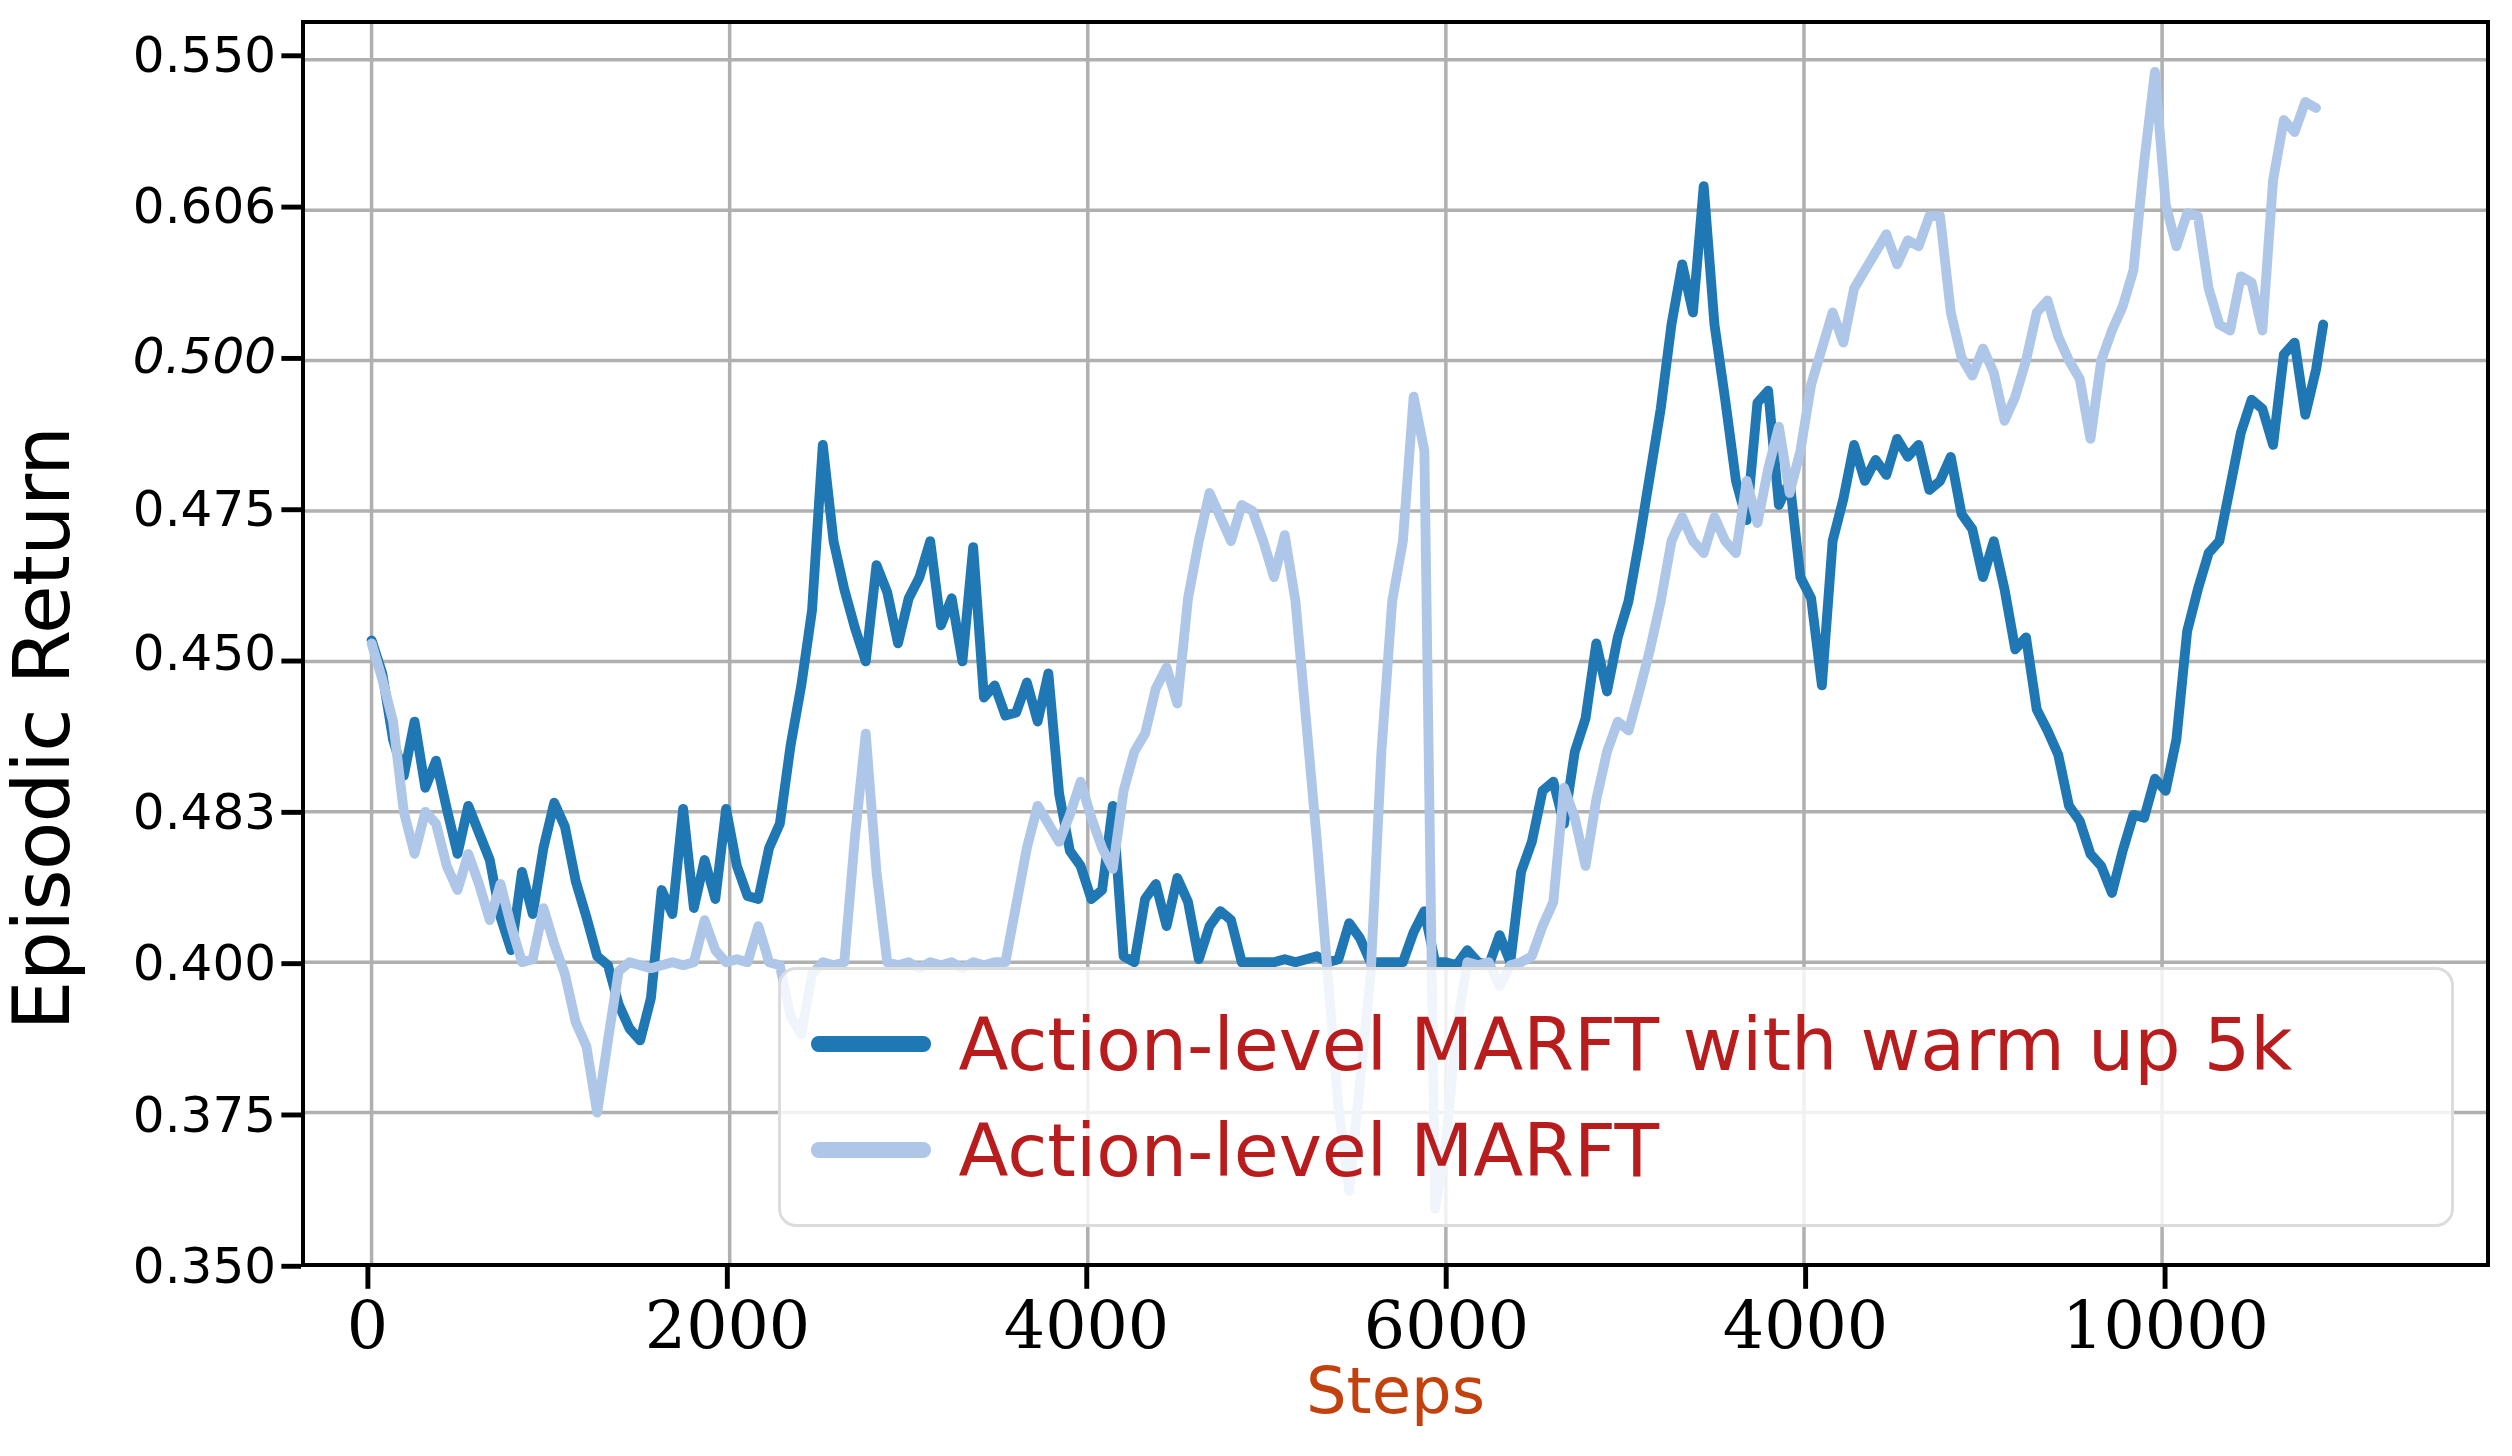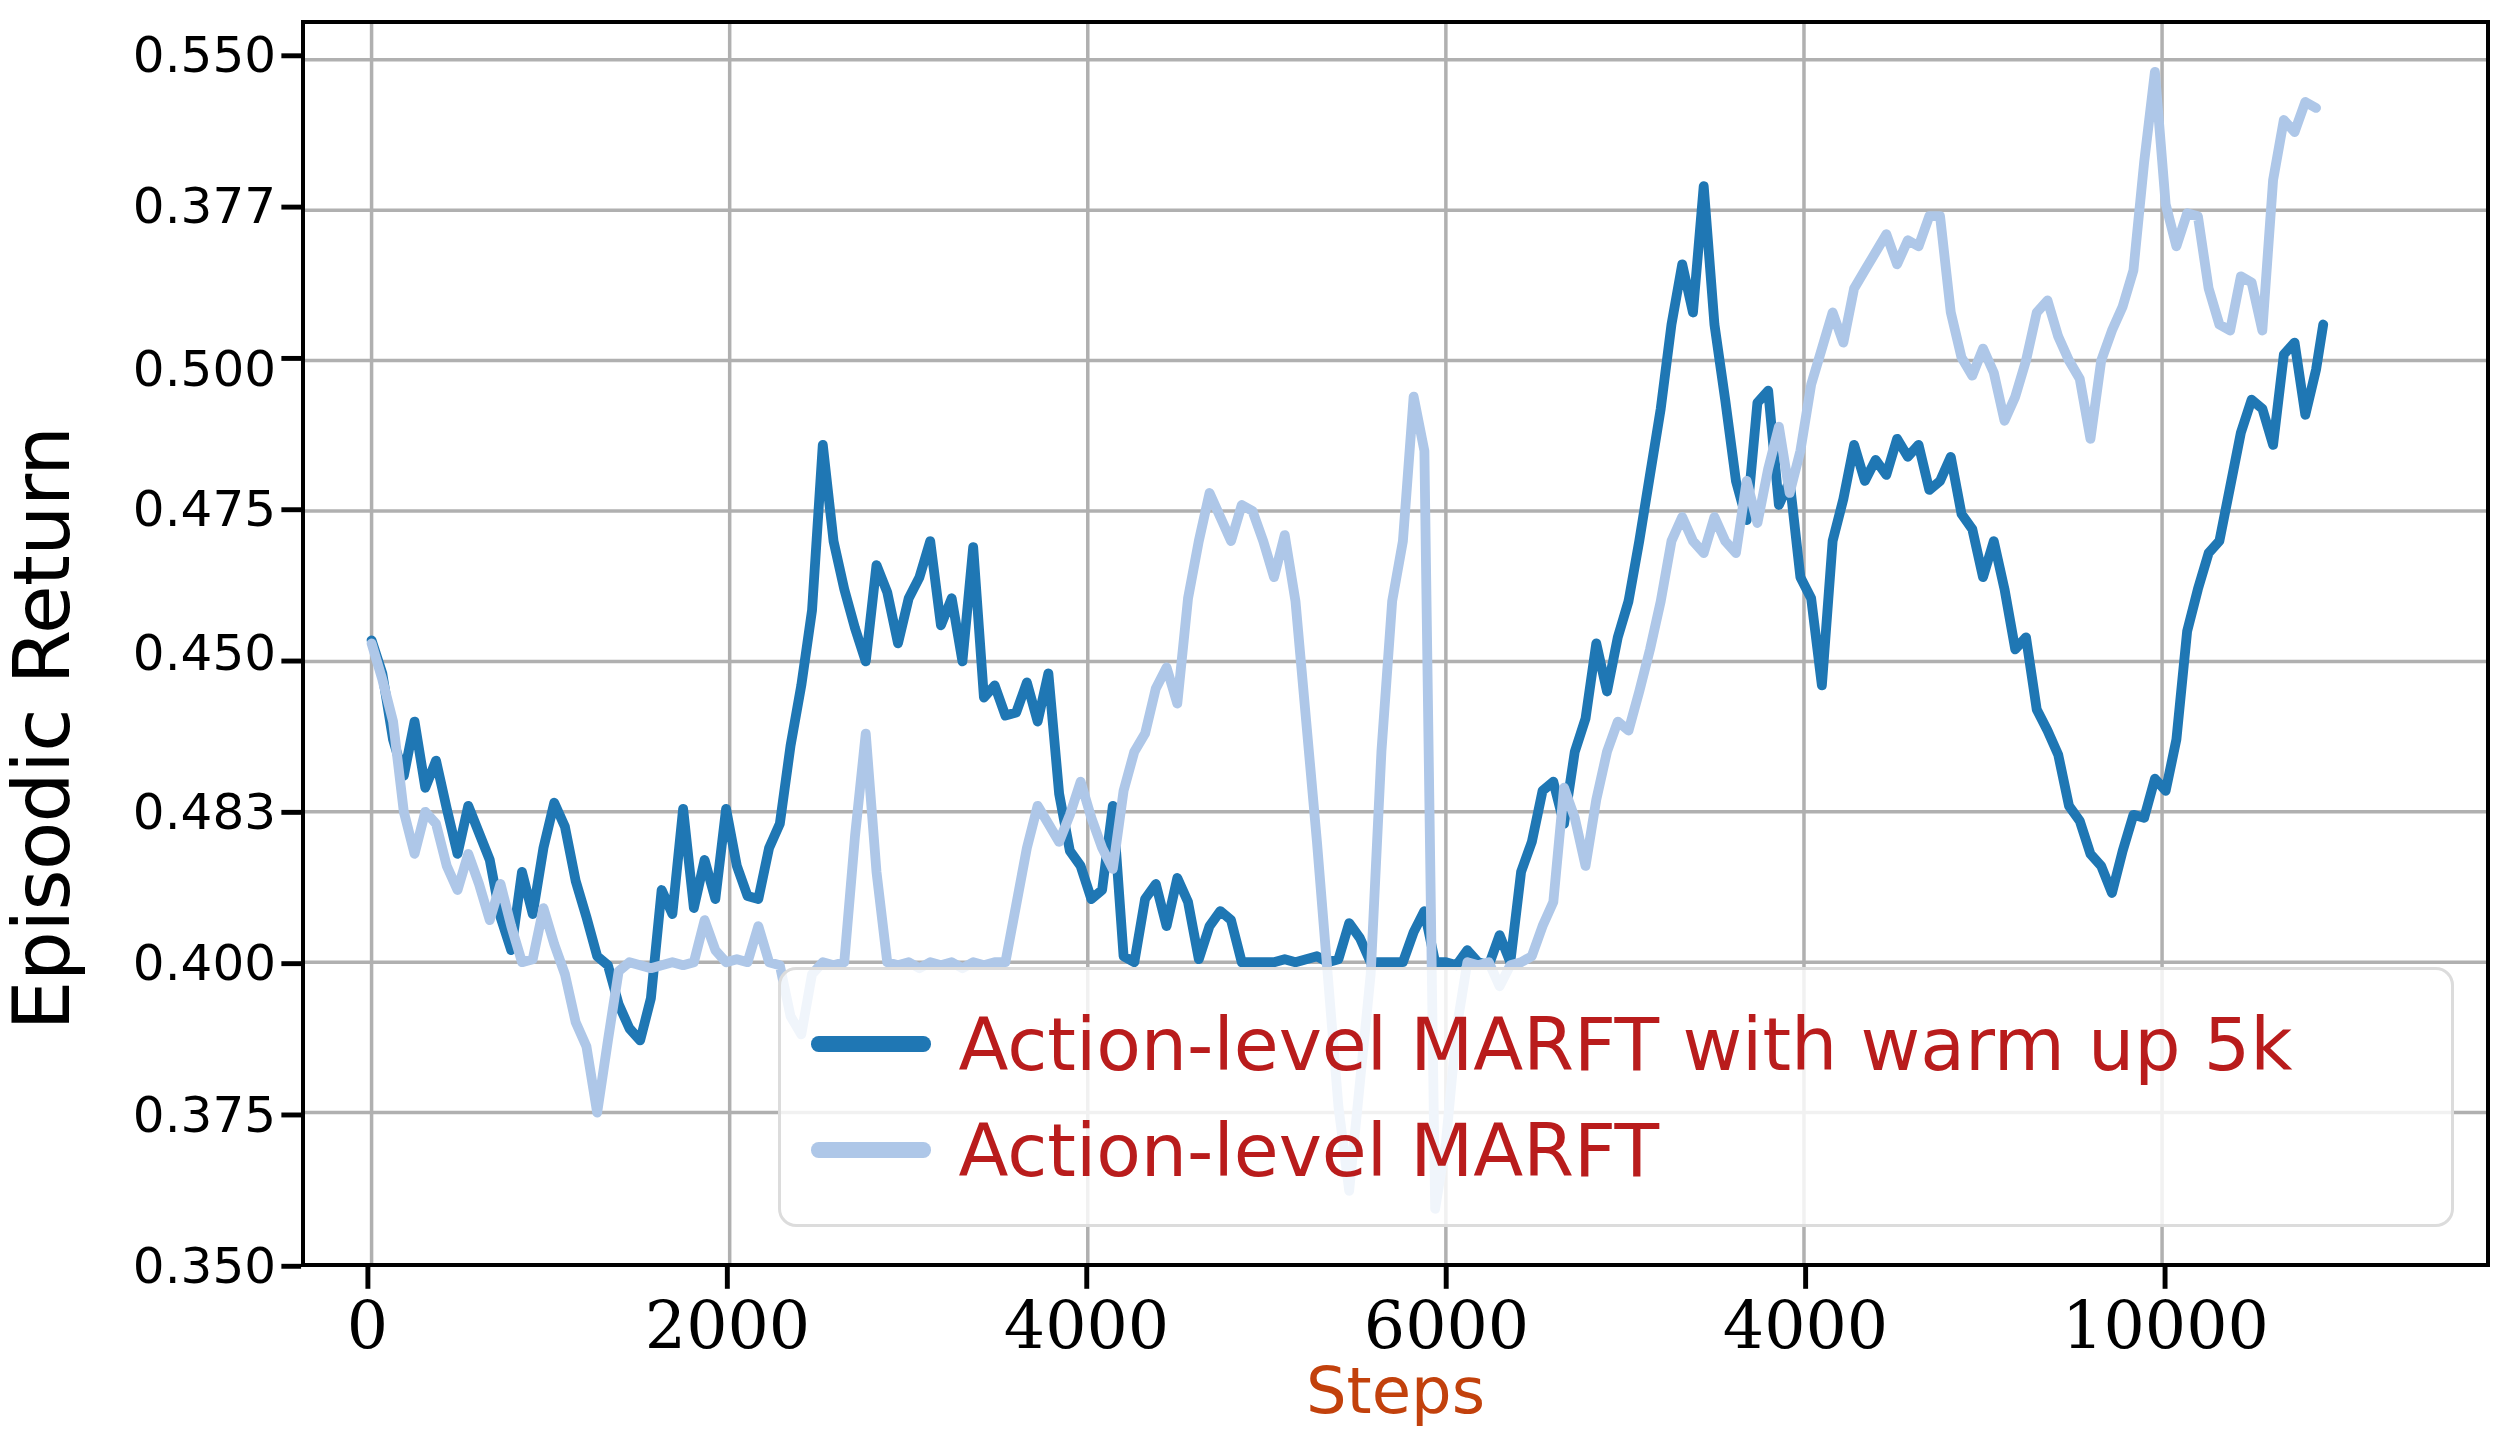--- a/index.html
+++ b/index.html
@@ -118,22 +118,22 @@
   }
 </style>
 </head>
 <body>
 
 <div id="root">
 
   <div id="ylabel">Episodic Return</div>
 
   <div class="ytick" style="top:23px;">0.550</div>
-  <div class="ytick" style="top:174px;">0.377</div>
-  <div class="ytick" style="top:337px;">0.500</div>
+  <div class="ytick" style="top:174px;">0.606</div>
+  <div class="ytick" style="top:324px;font-style:italic;">0.500</div>
   <div class="ytick" style="top:477px;">0.475</div>
   <div class="ytick" style="top:621px;">0.450</div>
   <div class="ytick" style="top:780px;">0.483</div>
   <div class="ytick" style="top:931px;">0.400</div>
   <div class="ytick" style="top:1083px;">0.375</div>
   <div class="ytick" style="top:1234px;">0.350</div>
 
   <div class="xtick" style="left:227px;">0</div>
   <div class="xtick" style="left:587px;">2000</div>
   <div class="xtick" style="left:946px;">4000</div>

